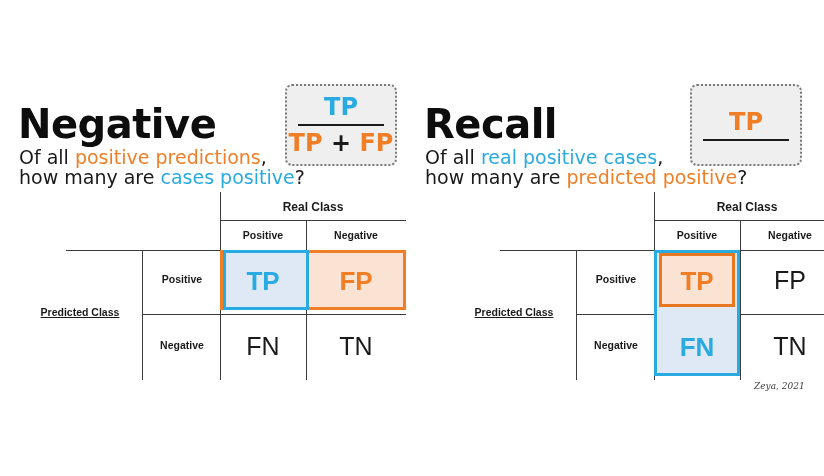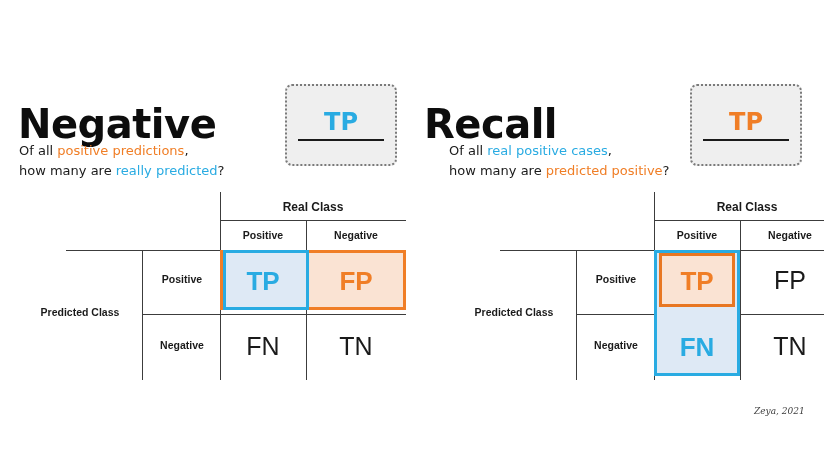--- a/index.html
+++ b/index.html
@@ -38,26 +38,26 @@
     color: #0d0d0d;
     white-space: nowrap;
   }
   #panel-recall .metric-title { left: 12px; }
 
   .metric-subtitle {
     position: absolute;
     left: 19px;
     top: 128px;
     font-family: "DejaVu Sans", sans-serif;
-    font-size: 13px;
+    font-size: 19px;
     line-height: 20px;
     color: #1a1a1a;
     white-space: nowrap;
   }
-  #panel-recall .metric-subtitle { left: 13px; margin-left: 24px; }
+  #panel-recall .metric-subtitle { left: 13px; }
   .hl-orange { color: #f07e26; }
   .hl-blue   { color: #29abe2; }
 
   
   .fraction-card {
     position: absolute;
     top: 84px;
     width: 112px;
     height: 82px;
     background: #efefef;
@@ -118,21 +118,21 @@
     font-size: 10.5px;
     color: #1a1a1a;
     white-space: nowrap;
     text-align: center;
   }
   .mx-label.real-class   { left: 214px; top: 8px;  width: 186px; font-size: 12px; }
   .mx-label.col-pos      { left: 214px; top: 37px; width: 86px; }
   .mx-label.col-neg      { left: 300px; top: 37px; width: 100px; }
   .mx-label.row-pos      { left: 138px; top: 81px; width: 76px; }
   .mx-label.row-neg      { left: 138px; top: 147px;width: 76px; }
-  .mx-label.pred-class   { left: 12px;  top: 114px;width: 124px; }
+  .mx-label.pred-class   { left: 12px;  top: 114px;width: 124px; text-decoration: underline; }
 
   
   .mx-cell {
     position: absolute;
     font-family: "Liberation Sans", sans-serif;
     font-size: 25px;
     font-weight: 400;
     color: #1a1a1a;
     text-align: center;
     line-height: 1;
@@ -173,43 +173,46 @@
   #hl-precision-tp   { left: 217px; top: 58px; width: 86px;  height: 60px; }
 
   
   #hl-recall-col     { left: 214px; top: 58px; width: 86px; height: 126px; }
   #hl-recall-tp      { left: 219px; top: 61px; width: 76px; height: 54px; }
 
   
   .signature {
     position: absolute;
     left: 754px;
-    top: 406px;
+    top: 381px;
     font-family: "DejaVu Serif", serif;
     font-size: 9px;
     font-style: italic;
     color: #3d3d3d;
     white-space: nowrap;
   }
 </style>
 </head>
 <body>
 
 <section class="panel" id="panel-precision">
 
   <h1 class="metric-title">Negative</h1>
 
   <p class="metric-subtitle">
     <span>Of all </span><span class="hl-orange">positive predictions</span><span>,</span><br>
-    <span>how many are </span><span class="hl-blue">really predicted</span><span>?</span>
+    <span>how many are </span><span class="hl-blue">cases positive</span><span>?</span>
   </p>
 
   <div class="fraction-card">
     <div class="frac-num hl-blue">TP</div>
     <div class="frac-bar"></div>
+    <div class="frac-den">
+      <span class="hl-orange">TP</span><span class="frac-plus"> + </span><span class="hl-orange">FP</span>
+    </div>
   </div>
 
   <div class="matrix">
 
     <div class="mx-line h" style="left:214px; top:28px; width:186px;"></div>
     <div class="mx-line h" style="left:60px;  top:58px; width:340px;"></div>
     <div class="mx-line h" style="left:136px; top:122px; width:264px;"></div>
     <div class="mx-line v" style="left:214px; top:0px;  height:188px;"></div>
     <div class="mx-line v" style="left:300px; top:28px; height:160px;"></div>
     <div class="mx-line v" style="left:136px; top:58px; height:130px;"></div>

